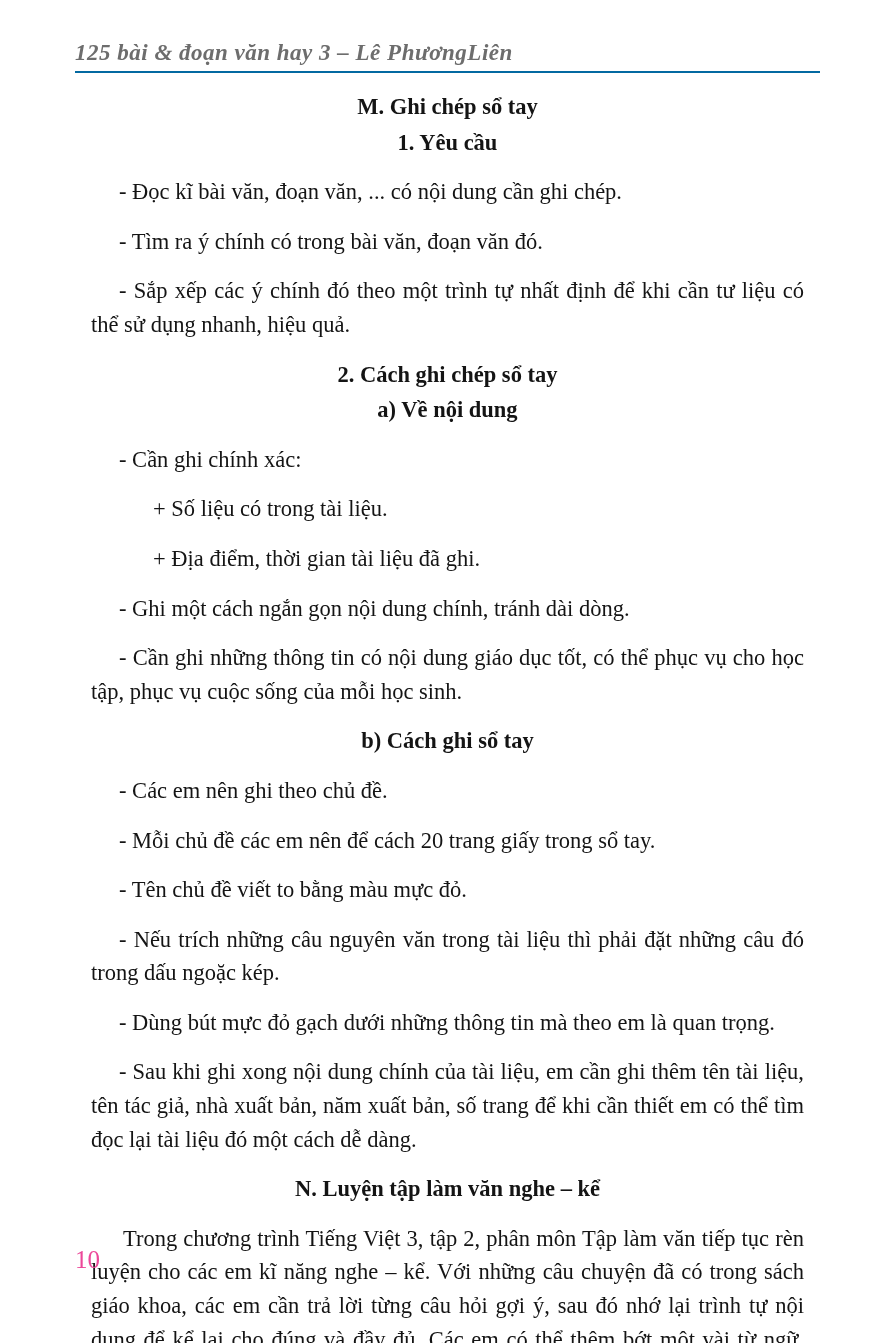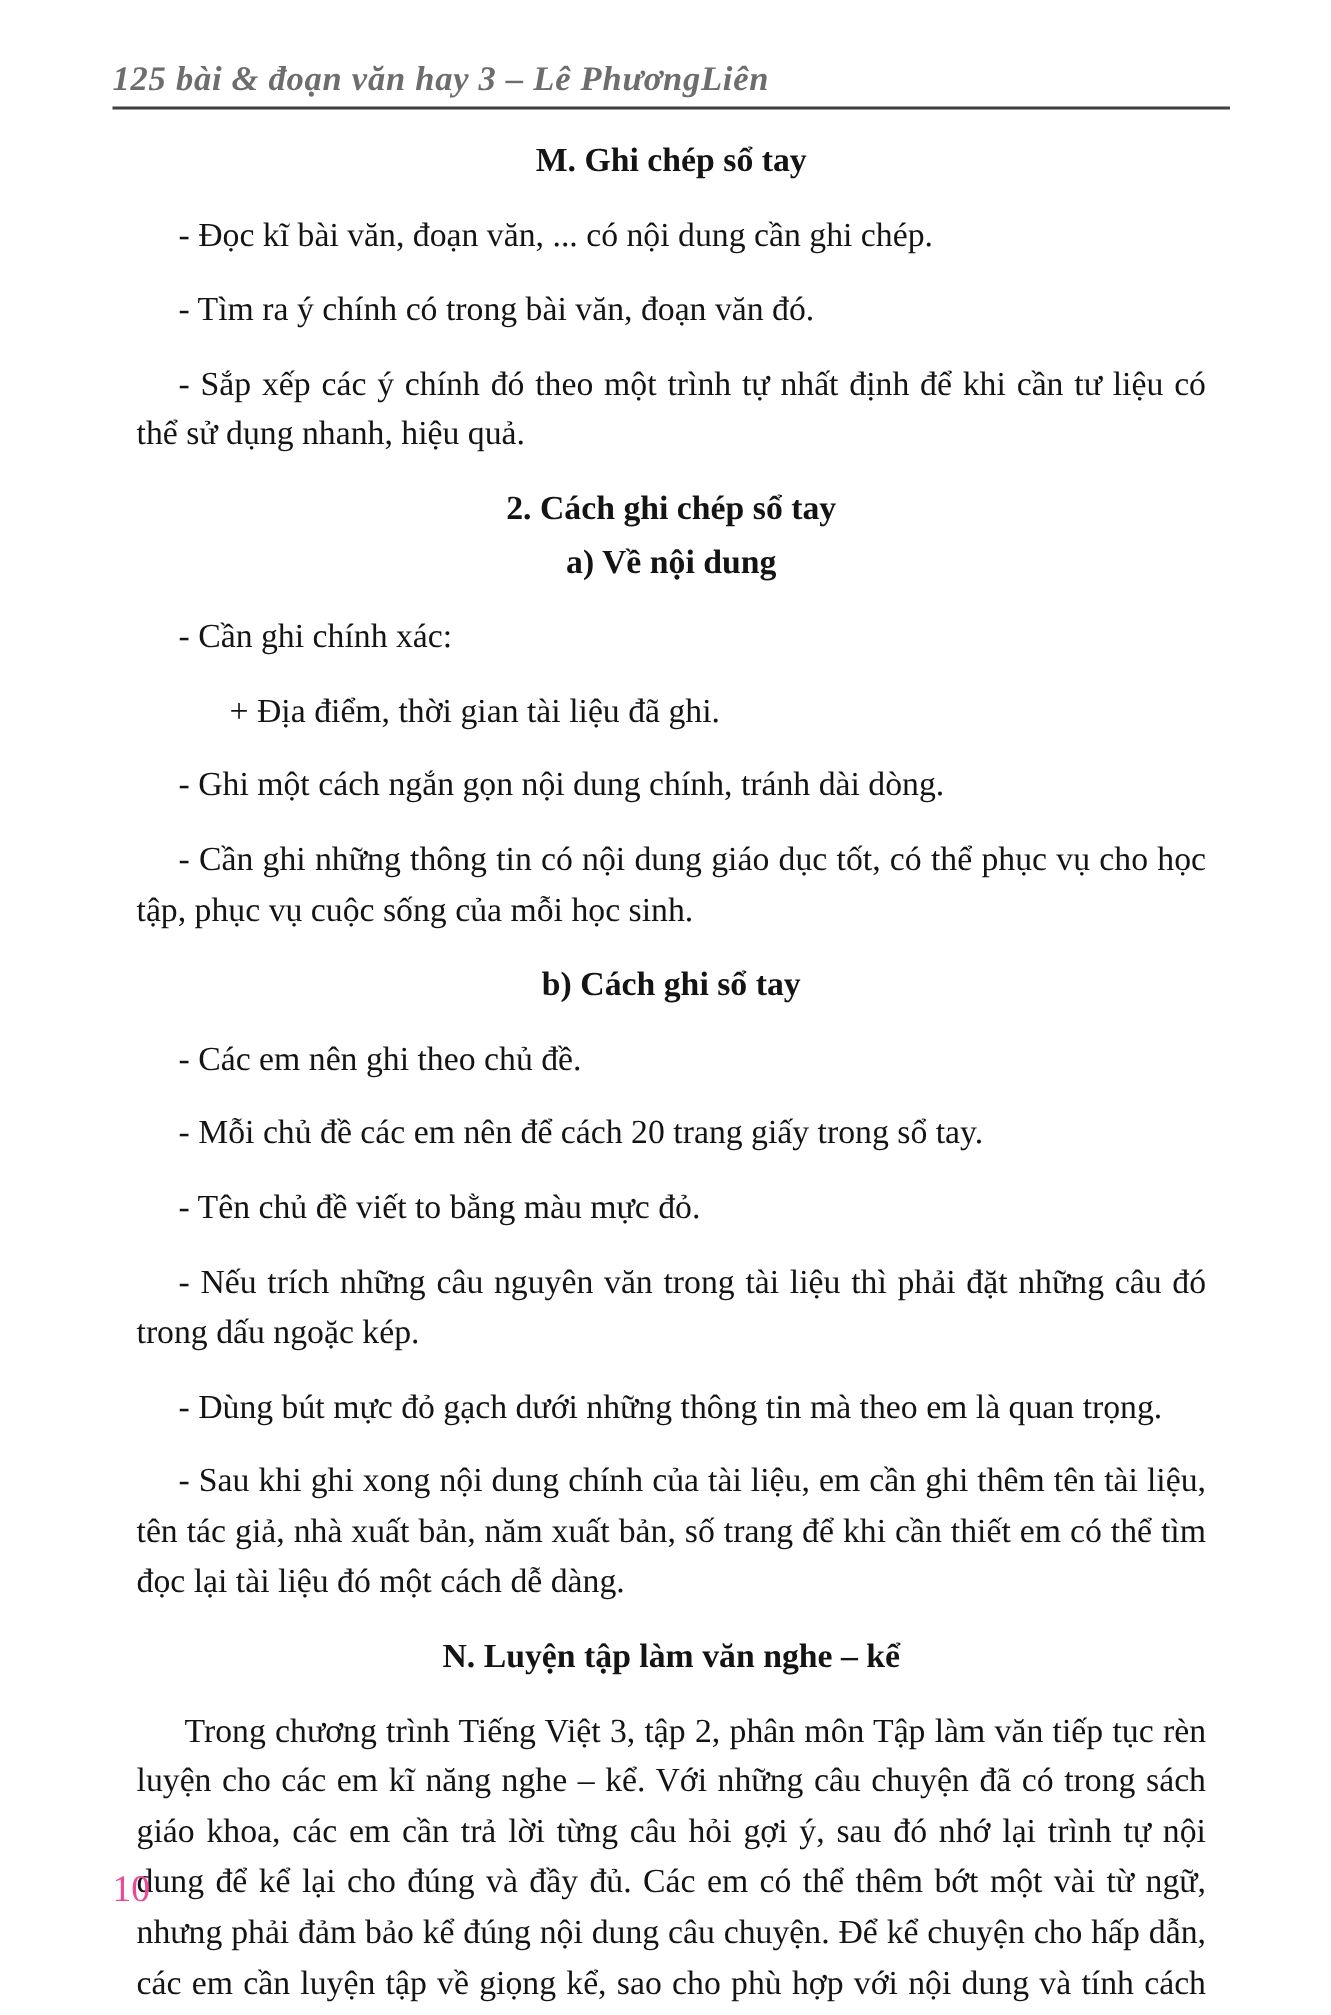--- a/index.html
+++ b/index.html
@@ -15,21 +15,21 @@
   }
   .page {
     position: relative;
     width: 887px;
     height: 1343px;
     background: #ffffff;
     box-sizing: border-box;
     padding: 40px 67px 0 75px;
   }
   .header {
-    border-bottom: 2px solid #404040;
+    border-bottom: 2px solid #0369a1;
     padding-bottom: 5px;
   }
   .header-title {
     font-style: italic;
     font-weight: bold;
     font-size: 23px;
     line-height: 26px;
     color: #6d6d6d;
     letter-spacing: 0.5px;
   }
@@ -75,26 +75,28 @@
 </head>
 <body>
 
 <div class="page">
   <div class="header">
     <div class="header-title">125 bài &amp; đoạn văn hay 3 – Lê PhươngLiên</div>
   </div>
 
   <div class="content">
       <p class="b-heading">M. Ghi chép sổ tay</p>
+      <p class="b-heading">1. Yêu cầu</p>
       <p class="b-dash">- Đọc kĩ bài văn, đoạn văn, ... có nội dung cần ghi chép.</p>
       <p class="b-dash">- Tìm ra ý chính có trong bài văn, đoạn văn đó.</p>
       <p class="b-dash">- Sắp xếp các ý chính đó theo một trình tự nhất định để khi cần tư liệu có thể sử dụng nhanh, hiệu quả.</p>
       <p class="b-heading">2. Cách ghi chép sổ tay</p>
       <p class="b-heading">a) Về nội dung</p>
       <p class="b-dash">- Cần ghi chính xác:</p>
+      <p class="b-plus">+ Số liệu có trong tài liệu.</p>
       <p class="b-plus">+ Địa điểm, thời gian tài liệu đã ghi.</p>
       <p class="b-dash">- Ghi một cách ngắn gọn nội dung chính, tránh dài dòng.</p>
       <p class="b-dash">- Cần ghi những thông tin có nội dung giáo dục tốt, có thể phục vụ cho học tập, phục vụ cuộc sống của mỗi học sinh.</p>
       <p class="b-heading">b) Cách ghi sổ tay</p>
       <p class="b-dash">- Các em nên ghi theo chủ đề.</p>
       <p class="b-dash">- Mỗi chủ đề các em nên để cách 20 trang giấy trong sổ tay.</p>
       <p class="b-dash">- Tên chủ đề viết to bằng màu mực đỏ.</p>
       <p class="b-dash">- Nếu trích những câu nguyên văn trong tài liệu thì phải đặt những câu đó trong dấu ngoặc kép.</p>
       <p class="b-dash">- Dùng bút mực đỏ gạch dưới những thông tin mà theo em là quan trọng.</p>
       <p class="b-dash">- Sau khi ghi xong nội dung chính của tài liệu, em cần ghi thêm tên tài liệu, tên tác giả, nhà xuất bản, năm xuất bản, số trang để khi cần thiết em có thể tìm đọc lại tài liệu đó một cách dễ dàng.</p>

